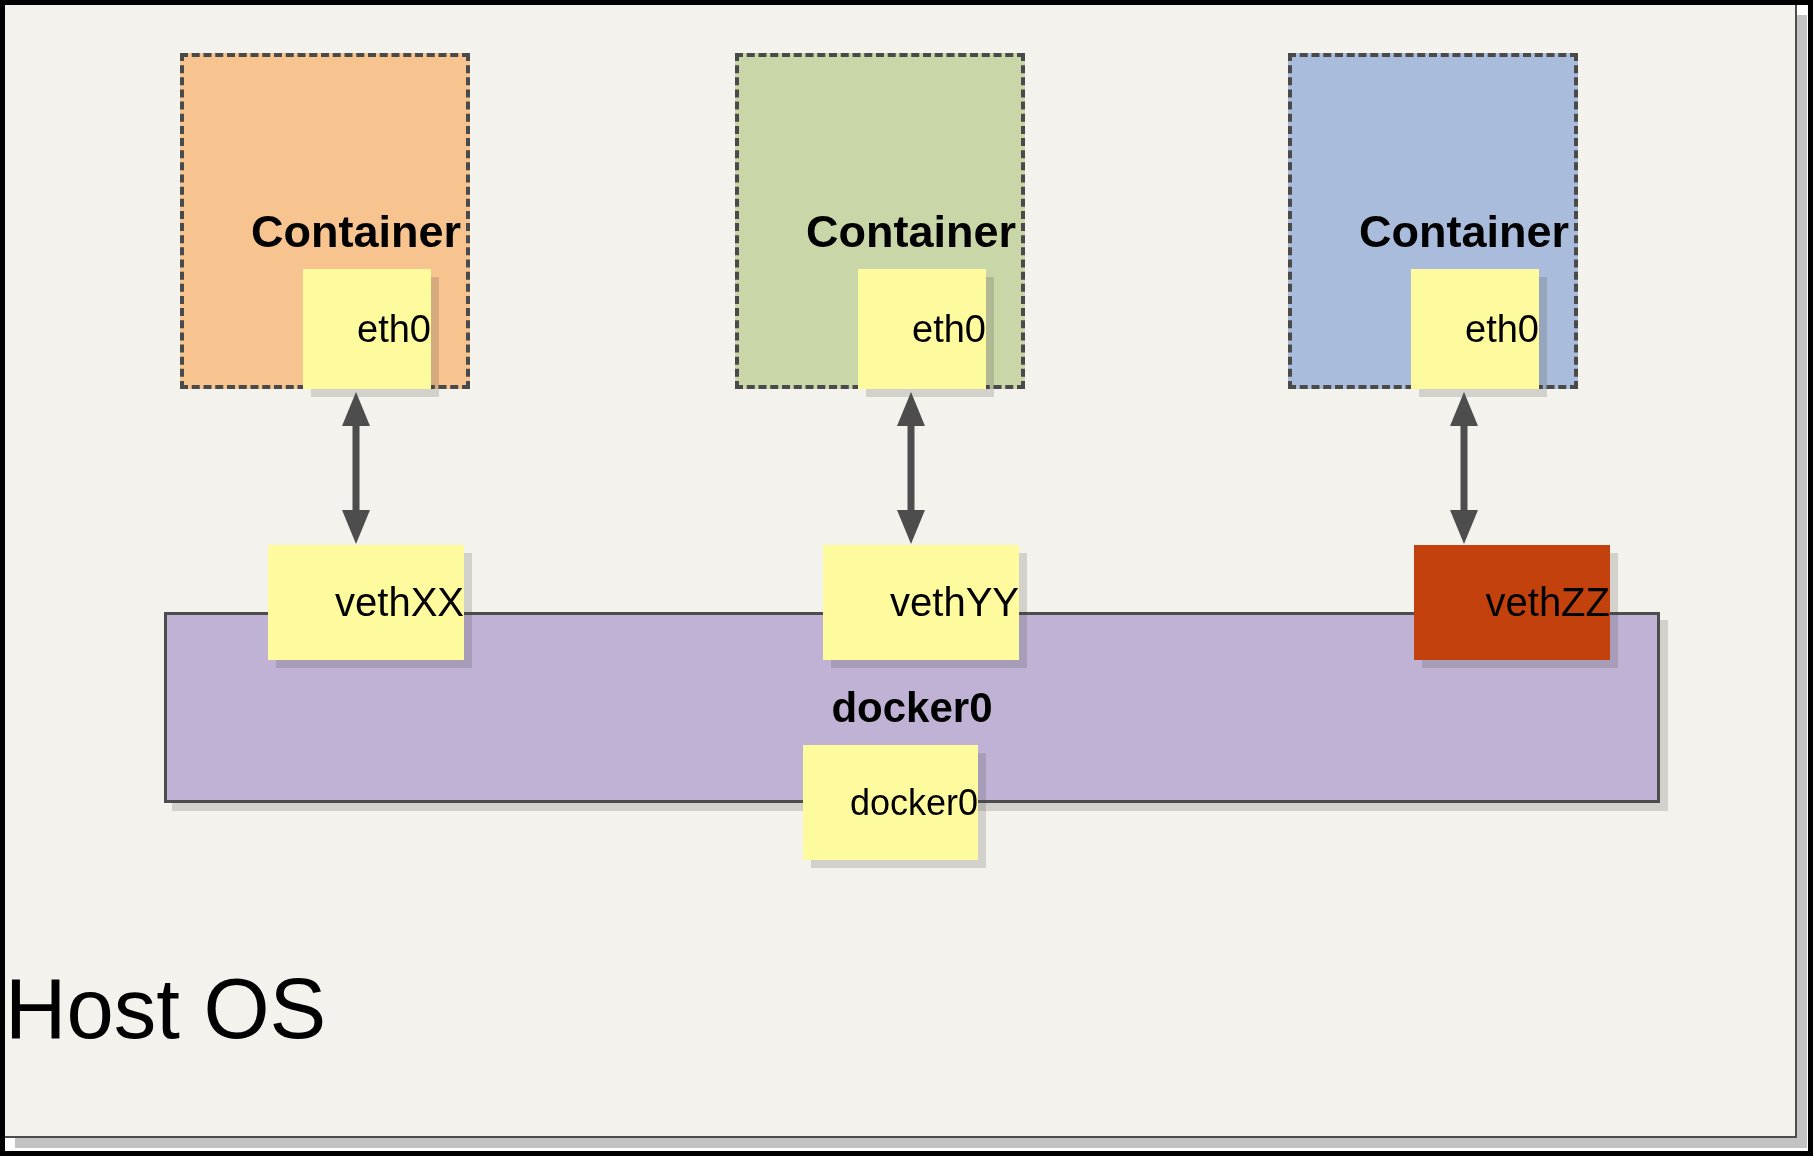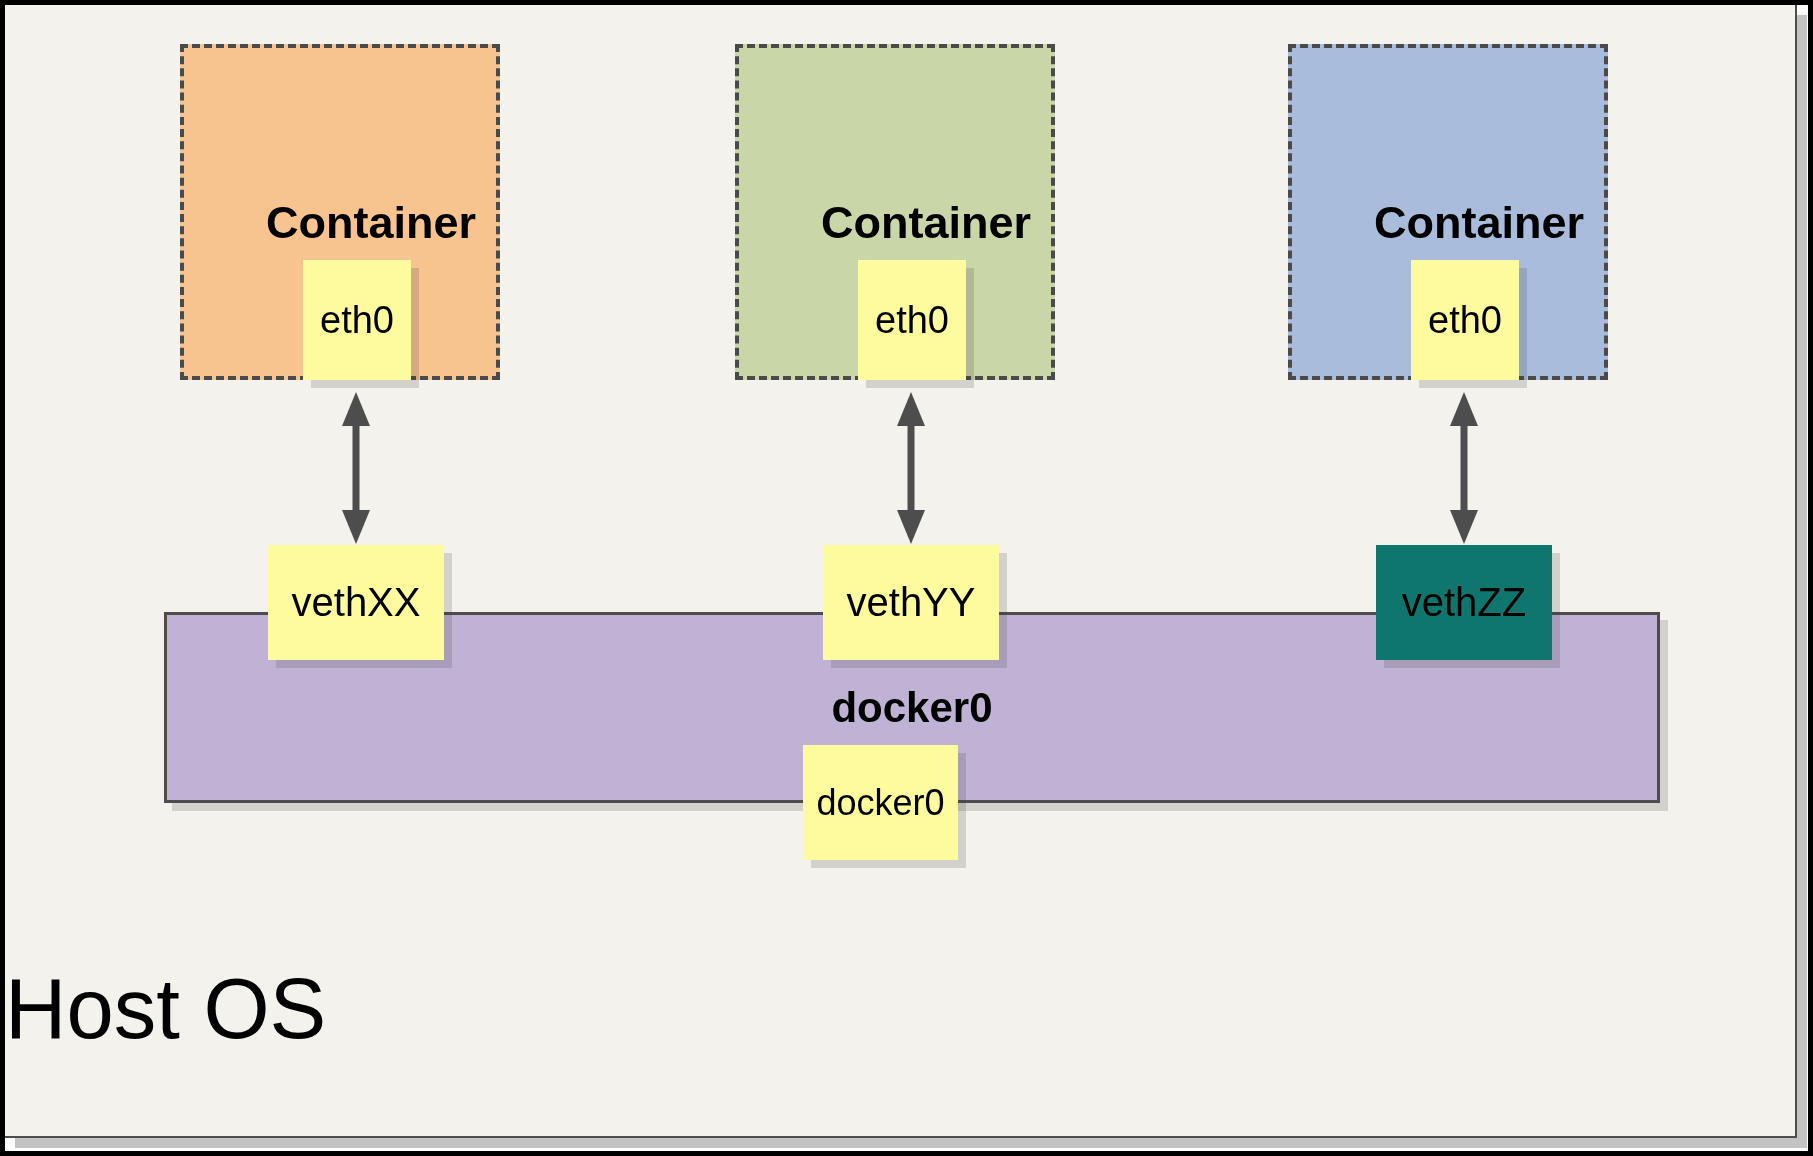--- a/index.html
+++ b/index.html
@@ -13,35 +13,35 @@
     pointer-events:none;z-index:50;
   }
   
   .panel{
     position:absolute;left:5px;top:5px;width:1792px;height:1133px;
     box-sizing:border-box;border-right:2px solid #4d4d4d;border-bottom:2px solid #4d4d4d;
     box-shadow:10px 10px 0 #c3c3c3;
   }
   
   .container-box{
-    position:absolute;top:39px;width:320px;height:336px;box-sizing:border-box;
+    position:absolute;top:48px;width:290px;height:336px;box-sizing:border-box;
     border:4px dashed #4a4a4a;
   }
   .container-box.c1{left:175px;}
   .container-box.c2{left:730px;}
   .container-box.c3{left:1283px;}
   .ctitle{
     position:absolute;top:150px;left:0;width:100%;text-align:center;
     transform:translateX(31px);
     font-size:45px;font-weight:bold;color:#000;line-height:50px;white-space:nowrap;
   }
   
   .note{
-    position:absolute;display:flex;align-items:center;justify-content:center;
-    color:#000;box-shadow:8px 8px 0 rgba(60,60,60,0.18);
+    position:absolute;display:flex;align-items:center;justify-content:flex-end;
+    color:#000;box-shadow:8px 8px 0 rgba(60,60,60,0.18);padding-left:20px;
   }
   .eth-note{left:119px;top:212px;width:108px;height:120px;font-size:38px;}
   .veth-note{top:540px;width:176px;height:115px;font-size:40px;z-index:6;}
   .veth-note.v1{left:263px;}
   .veth-note.v2{left:818px;}
   .veth-note.v3{left:1371px;}
   .if-note{left:798px;top:740px;width:155px;height:115px;font-size:36px;z-index:6;}
   
   .bridge{
     position:absolute;left:159px;top:607px;width:1496px;height:191px;box-sizing:border-box;
@@ -116,21 +116,21 @@
   <div class="bridge" style="background-color: rgb(192, 178, 212);">
     <span class="bridge-label">docker0</span>
   </div>
 
   <div class="note veth-note v2" style="background-color: rgb(254, 251, 158);">
     <span>vethYY</span>
   </div>
   <div class="note veth-note v1" style="background-color: rgb(254, 251, 158);">
     <span>vethXX</span>
   </div>
-  <div class="note veth-note v3" style="background-color: #0f766e;">
+  <div class="note veth-note v3" style="background-color: #c2410c; margin-left: 38px;">
     <span>vethZZ</span>
   </div>
 
   <div class="note if-note" style="background-color: rgb(254, 251, 158);">
     <span>docker0</span>
   </div>
 
 
   <div class="host-label">Host OS</div>
 </div>

